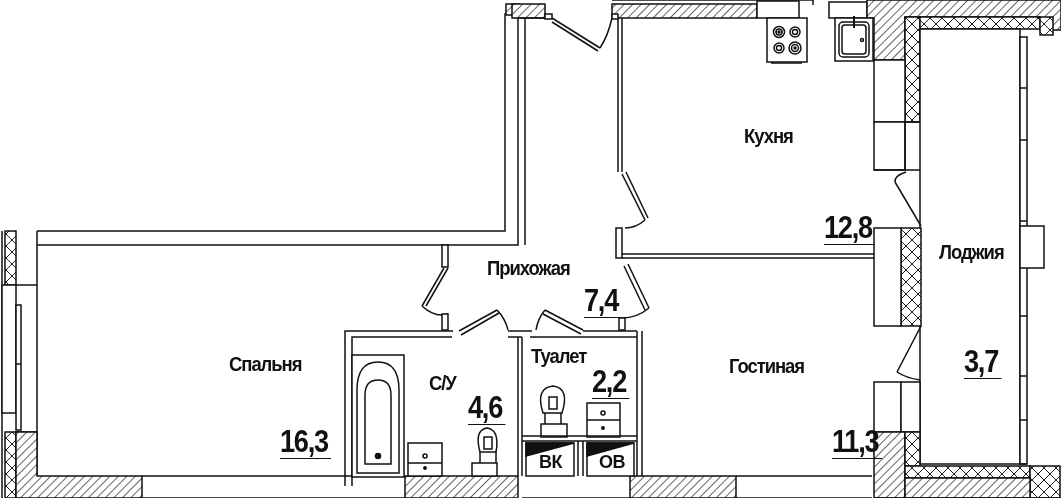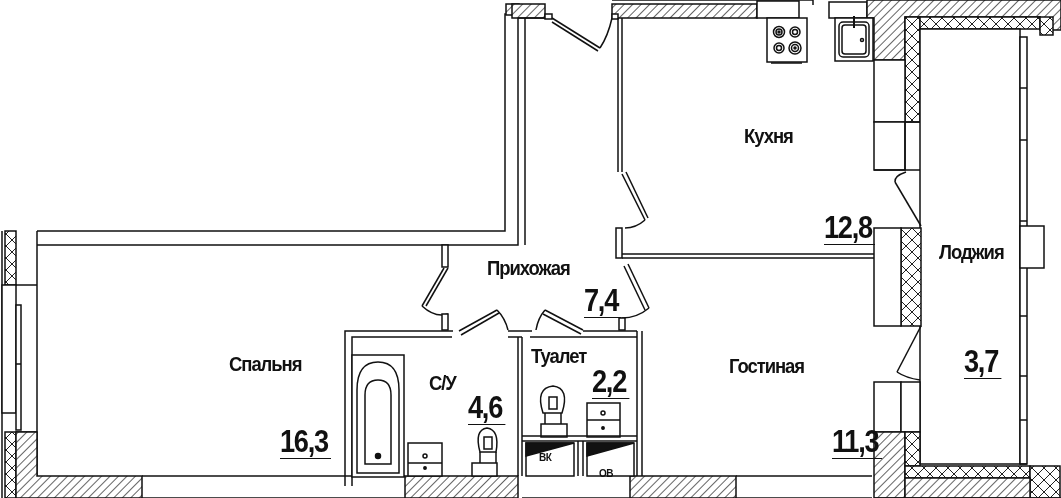--- a/index.html
+++ b/index.html
@@ -27,21 +27,21 @@
     transform-origin: left top;
     white-space: nowrap;
     border-bottom: 1.5px solid #111;
     padding: 0 4px 0 0;
     line-height: 34px;
   }
   .shaft-label {
     position: absolute;
     font-family: "Liberation Sans", sans-serif;
     font-weight: bold;
-    font-size: 10px;
+    font-size: 18px;
     color: #111;
     letter-spacing: -0.5px;
   }
 </style>
 </head>
 <body>
 
 <svg id="plan" viewBox="0 0 1061 498" xmlns="http://www.w3.org/2000/svg">
   <defs>
     <pattern id="hatch" patternUnits="userSpaceOnUse" width="6" height="6" patternTransform="rotate(45)">
@@ -270,13 +270,13 @@
 <div class="room-label" style="left:531px; top:344px;">Туалет</div>
 <div class="room-area" style="left:592px; top:364px;">2,2</div>
 
 <div class="room-label" style="left:729px; top:354px;">Гостиная</div>
 <div class="room-area" style="left:832px; top:424px;">11,3</div>
 
 <div class="room-label" style="left:939px; top:240px;">Лоджия</div>
 <div class="room-area" style="left:964px; top:344px;">3,7</div>
 
 <div class="shaft-label" style="left:539px; top:452px;">ВК</div>
-<div class="shaft-label" style="left:599px; top:452px;margin-top:16px;">ОВ</div>
+<div class="shaft-label" style="left:599px; top:452px;">ОВ</div>
 
 </body></html>

